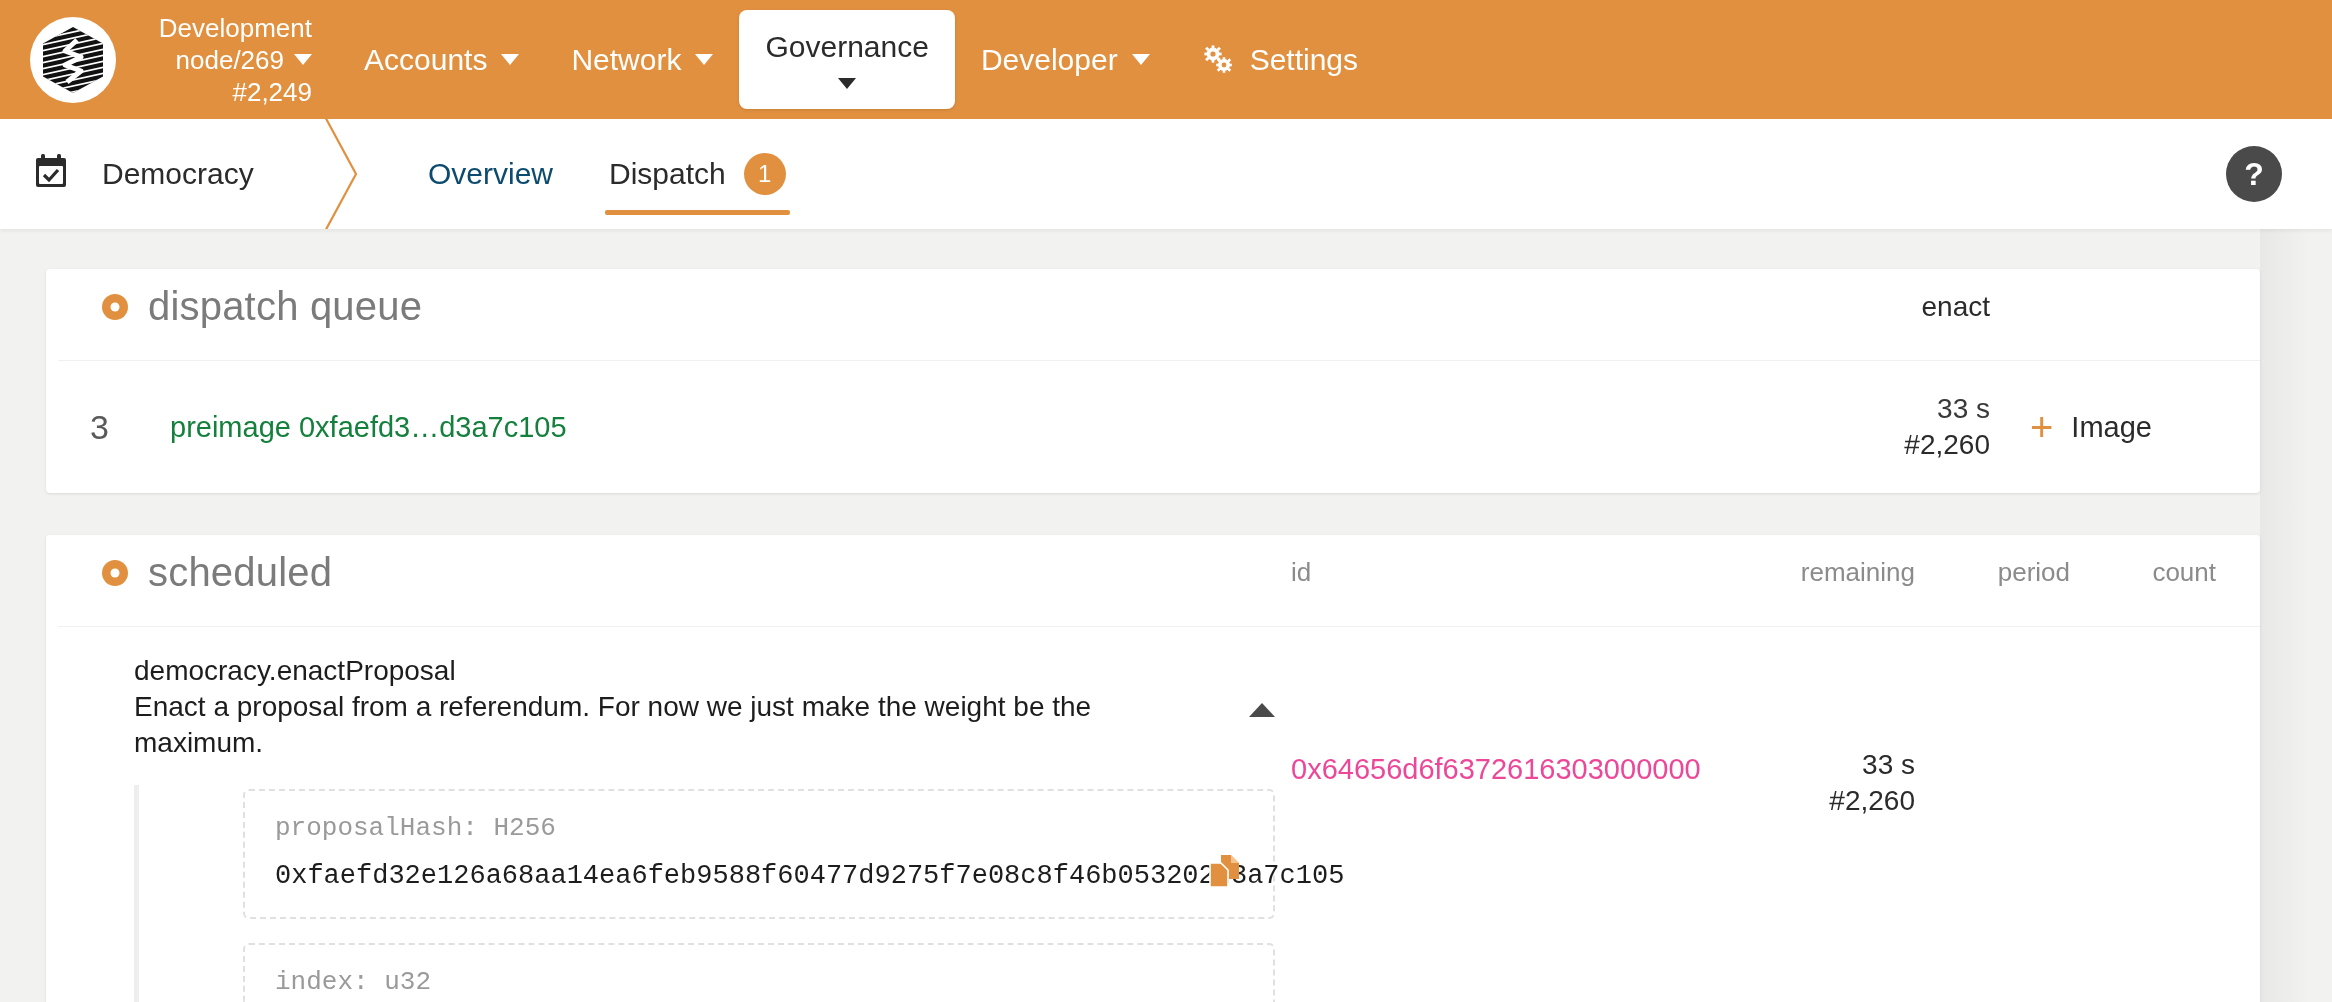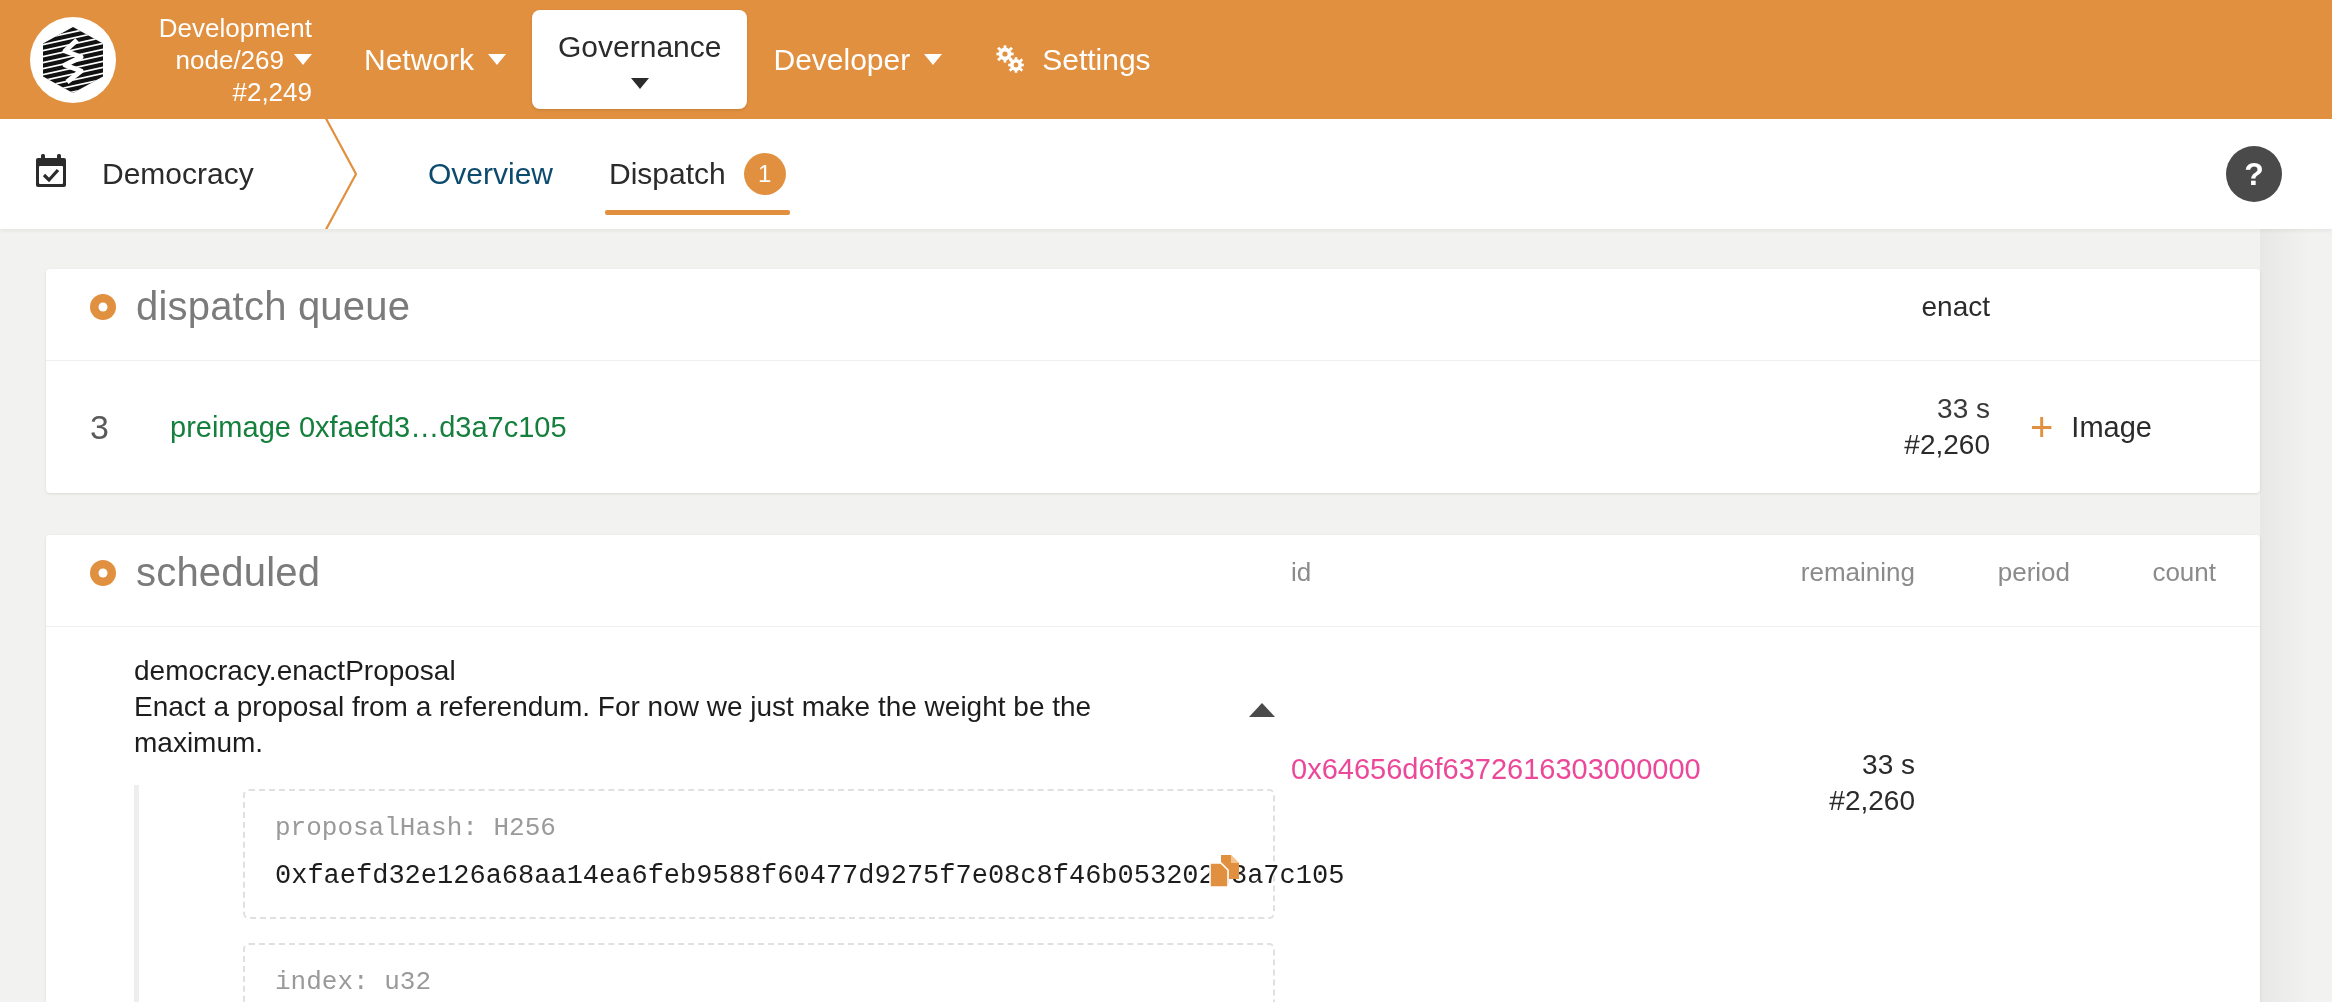--- a/index.html
+++ b/index.html
@@ -175,20 +175,21 @@
     overflow: hidden;
   }
   .card + .card { margin-top: 42px; }
 
   .card-head {
     display: flex;
     align-items: center;
     height: 92px;
     padding: 0 40px 16px 44px;
     border-bottom: 1px solid #f0f0ee;
+    margin-left: 12px;
   }
   .card-title {
     display: flex;
     align-items: center;
     gap: 20px;
     font-size: 40px;
     font-weight: 300;
     color: #7b7b7b;
     letter-spacing: 0.2px;
   }
@@ -388,20 +389,24 @@
 
   <div class="chain-info">
     <span class="chain-line">Development</span>
     <span class="chain-mid">
       <span>node/269</span>
       <span class="caret"></span>
     </span>
     <span class="chain-line">#2,249</span>
   </div>
 
+  <div class="navitem">
+    <span>Accounts</span>
+    <span class="caret"></span>
+  </div>
 
   <div class="navitem">
     <span>Network</span>
     <span class="caret"></span>
   </div>
 
   <div class="navitem active">
     <span>Governance</span>
     <span class="caret dark"></span>
   </div>

